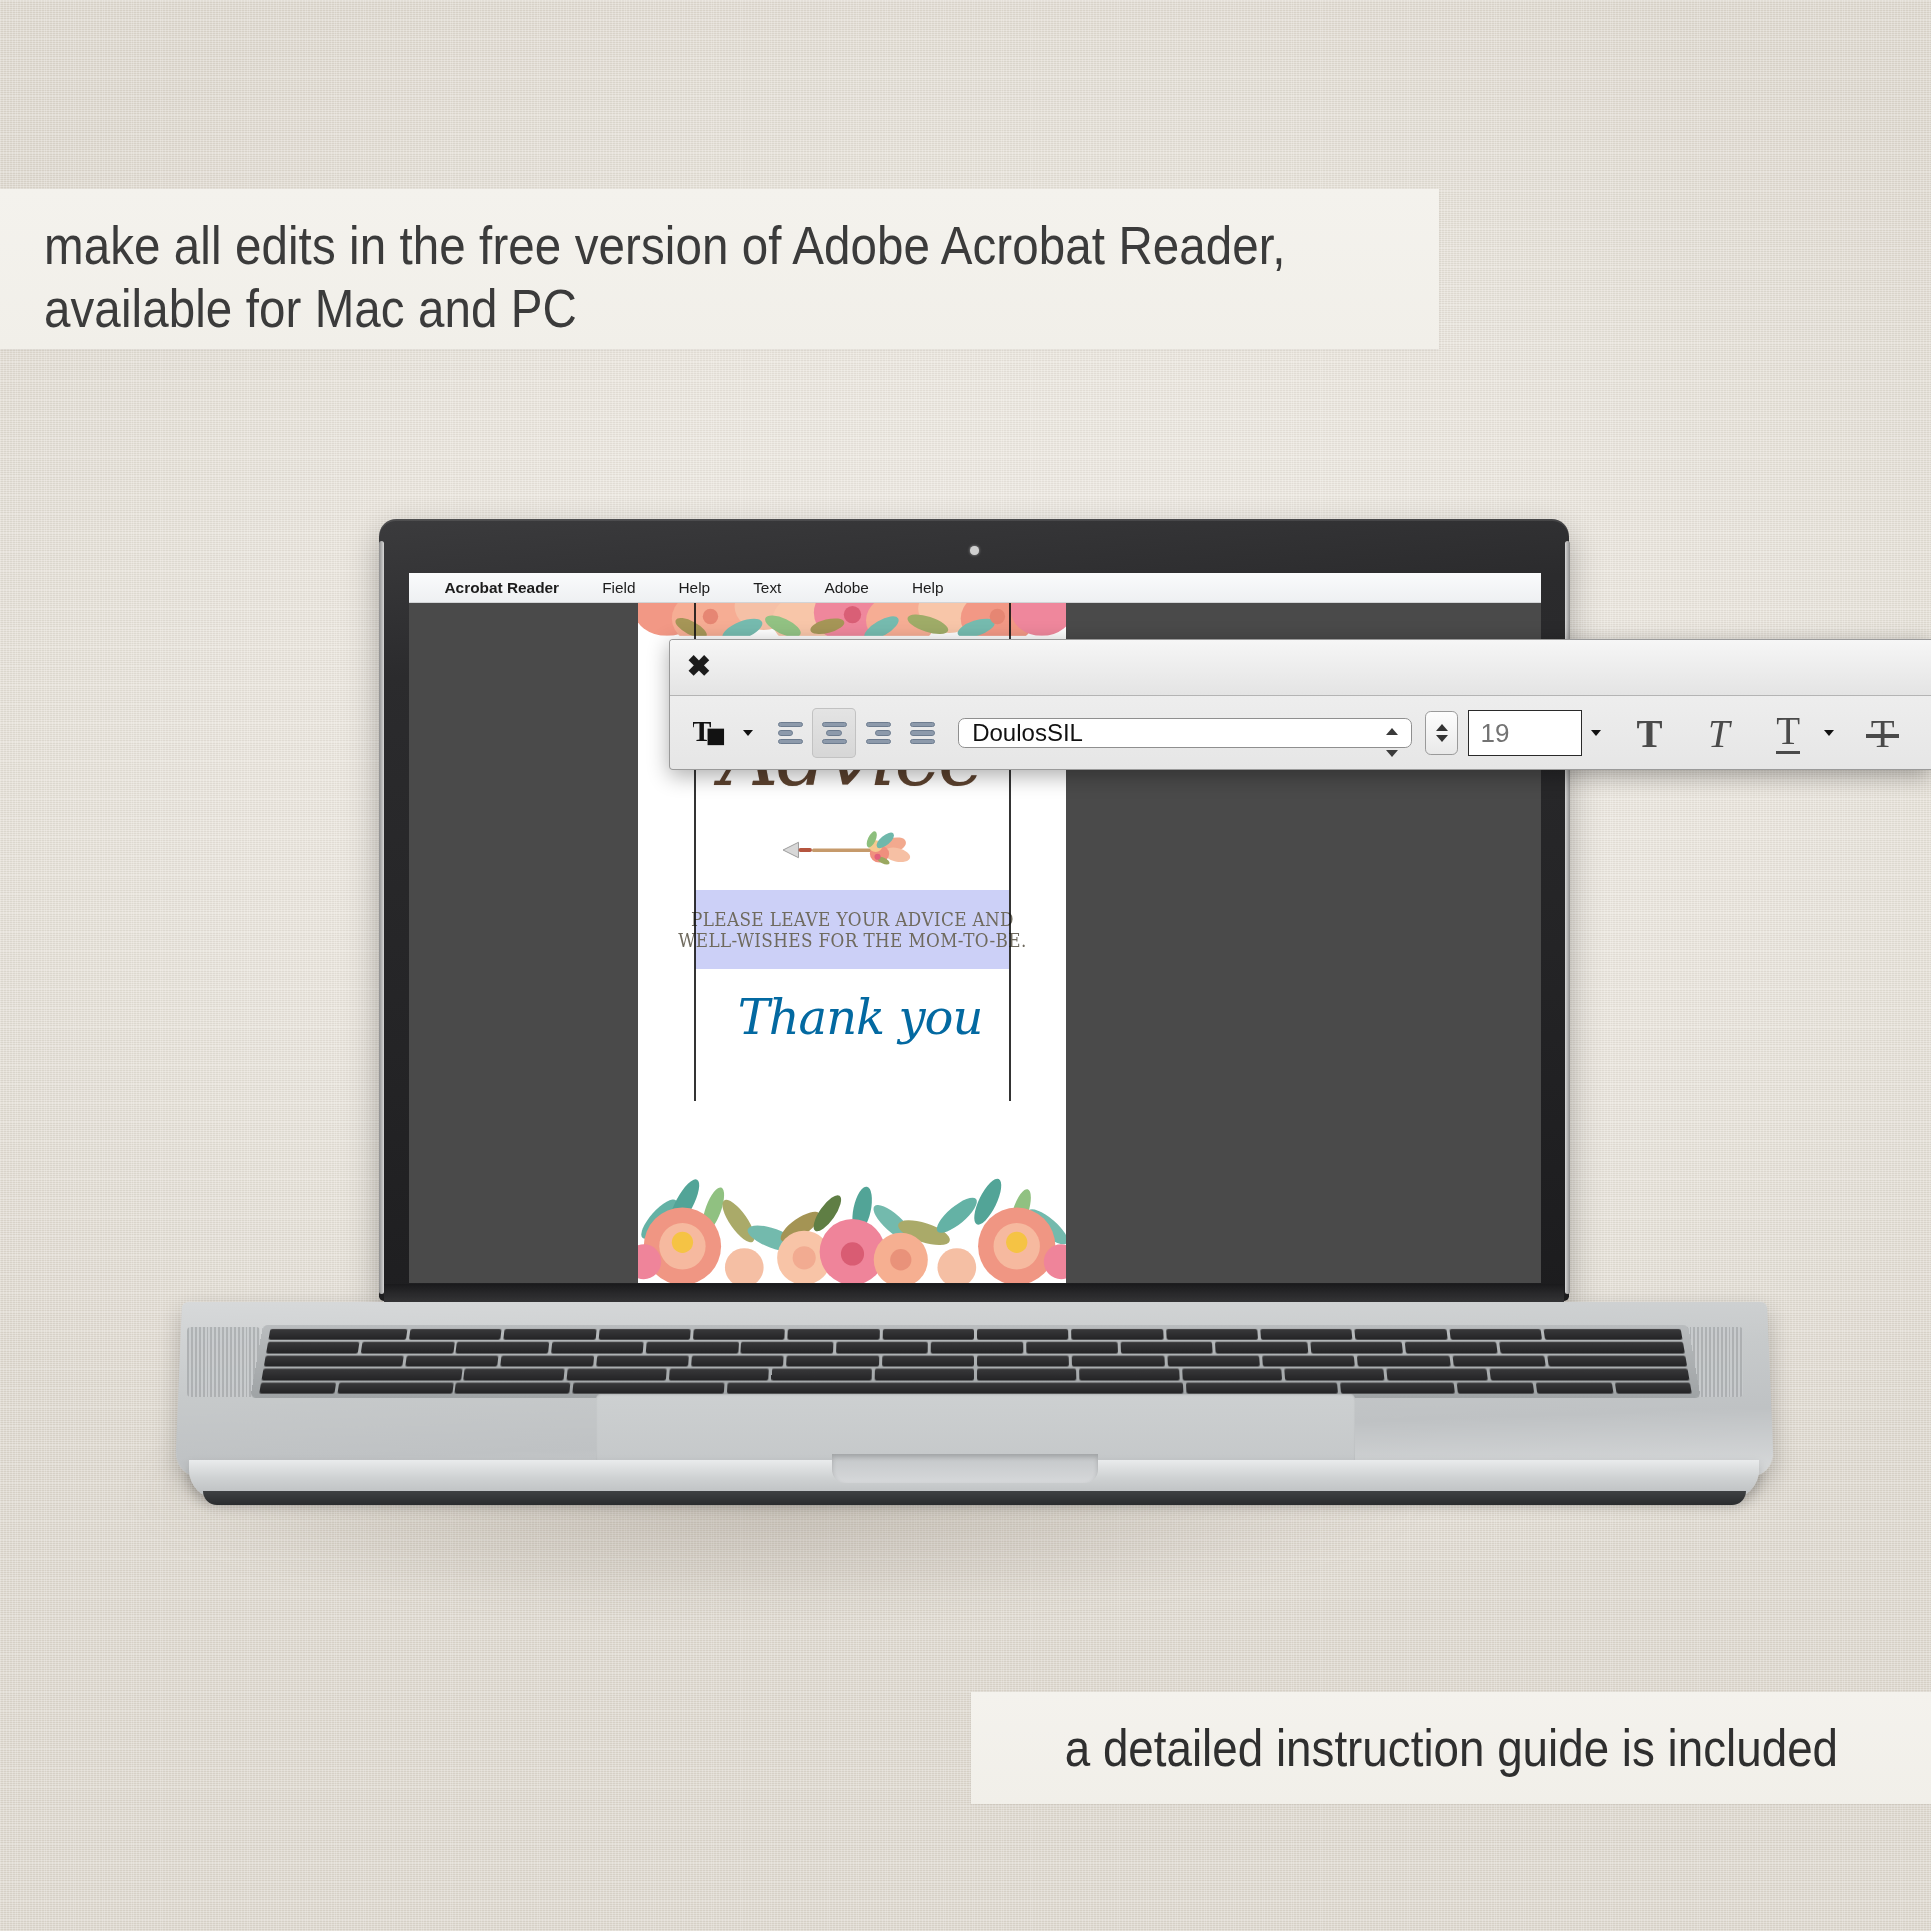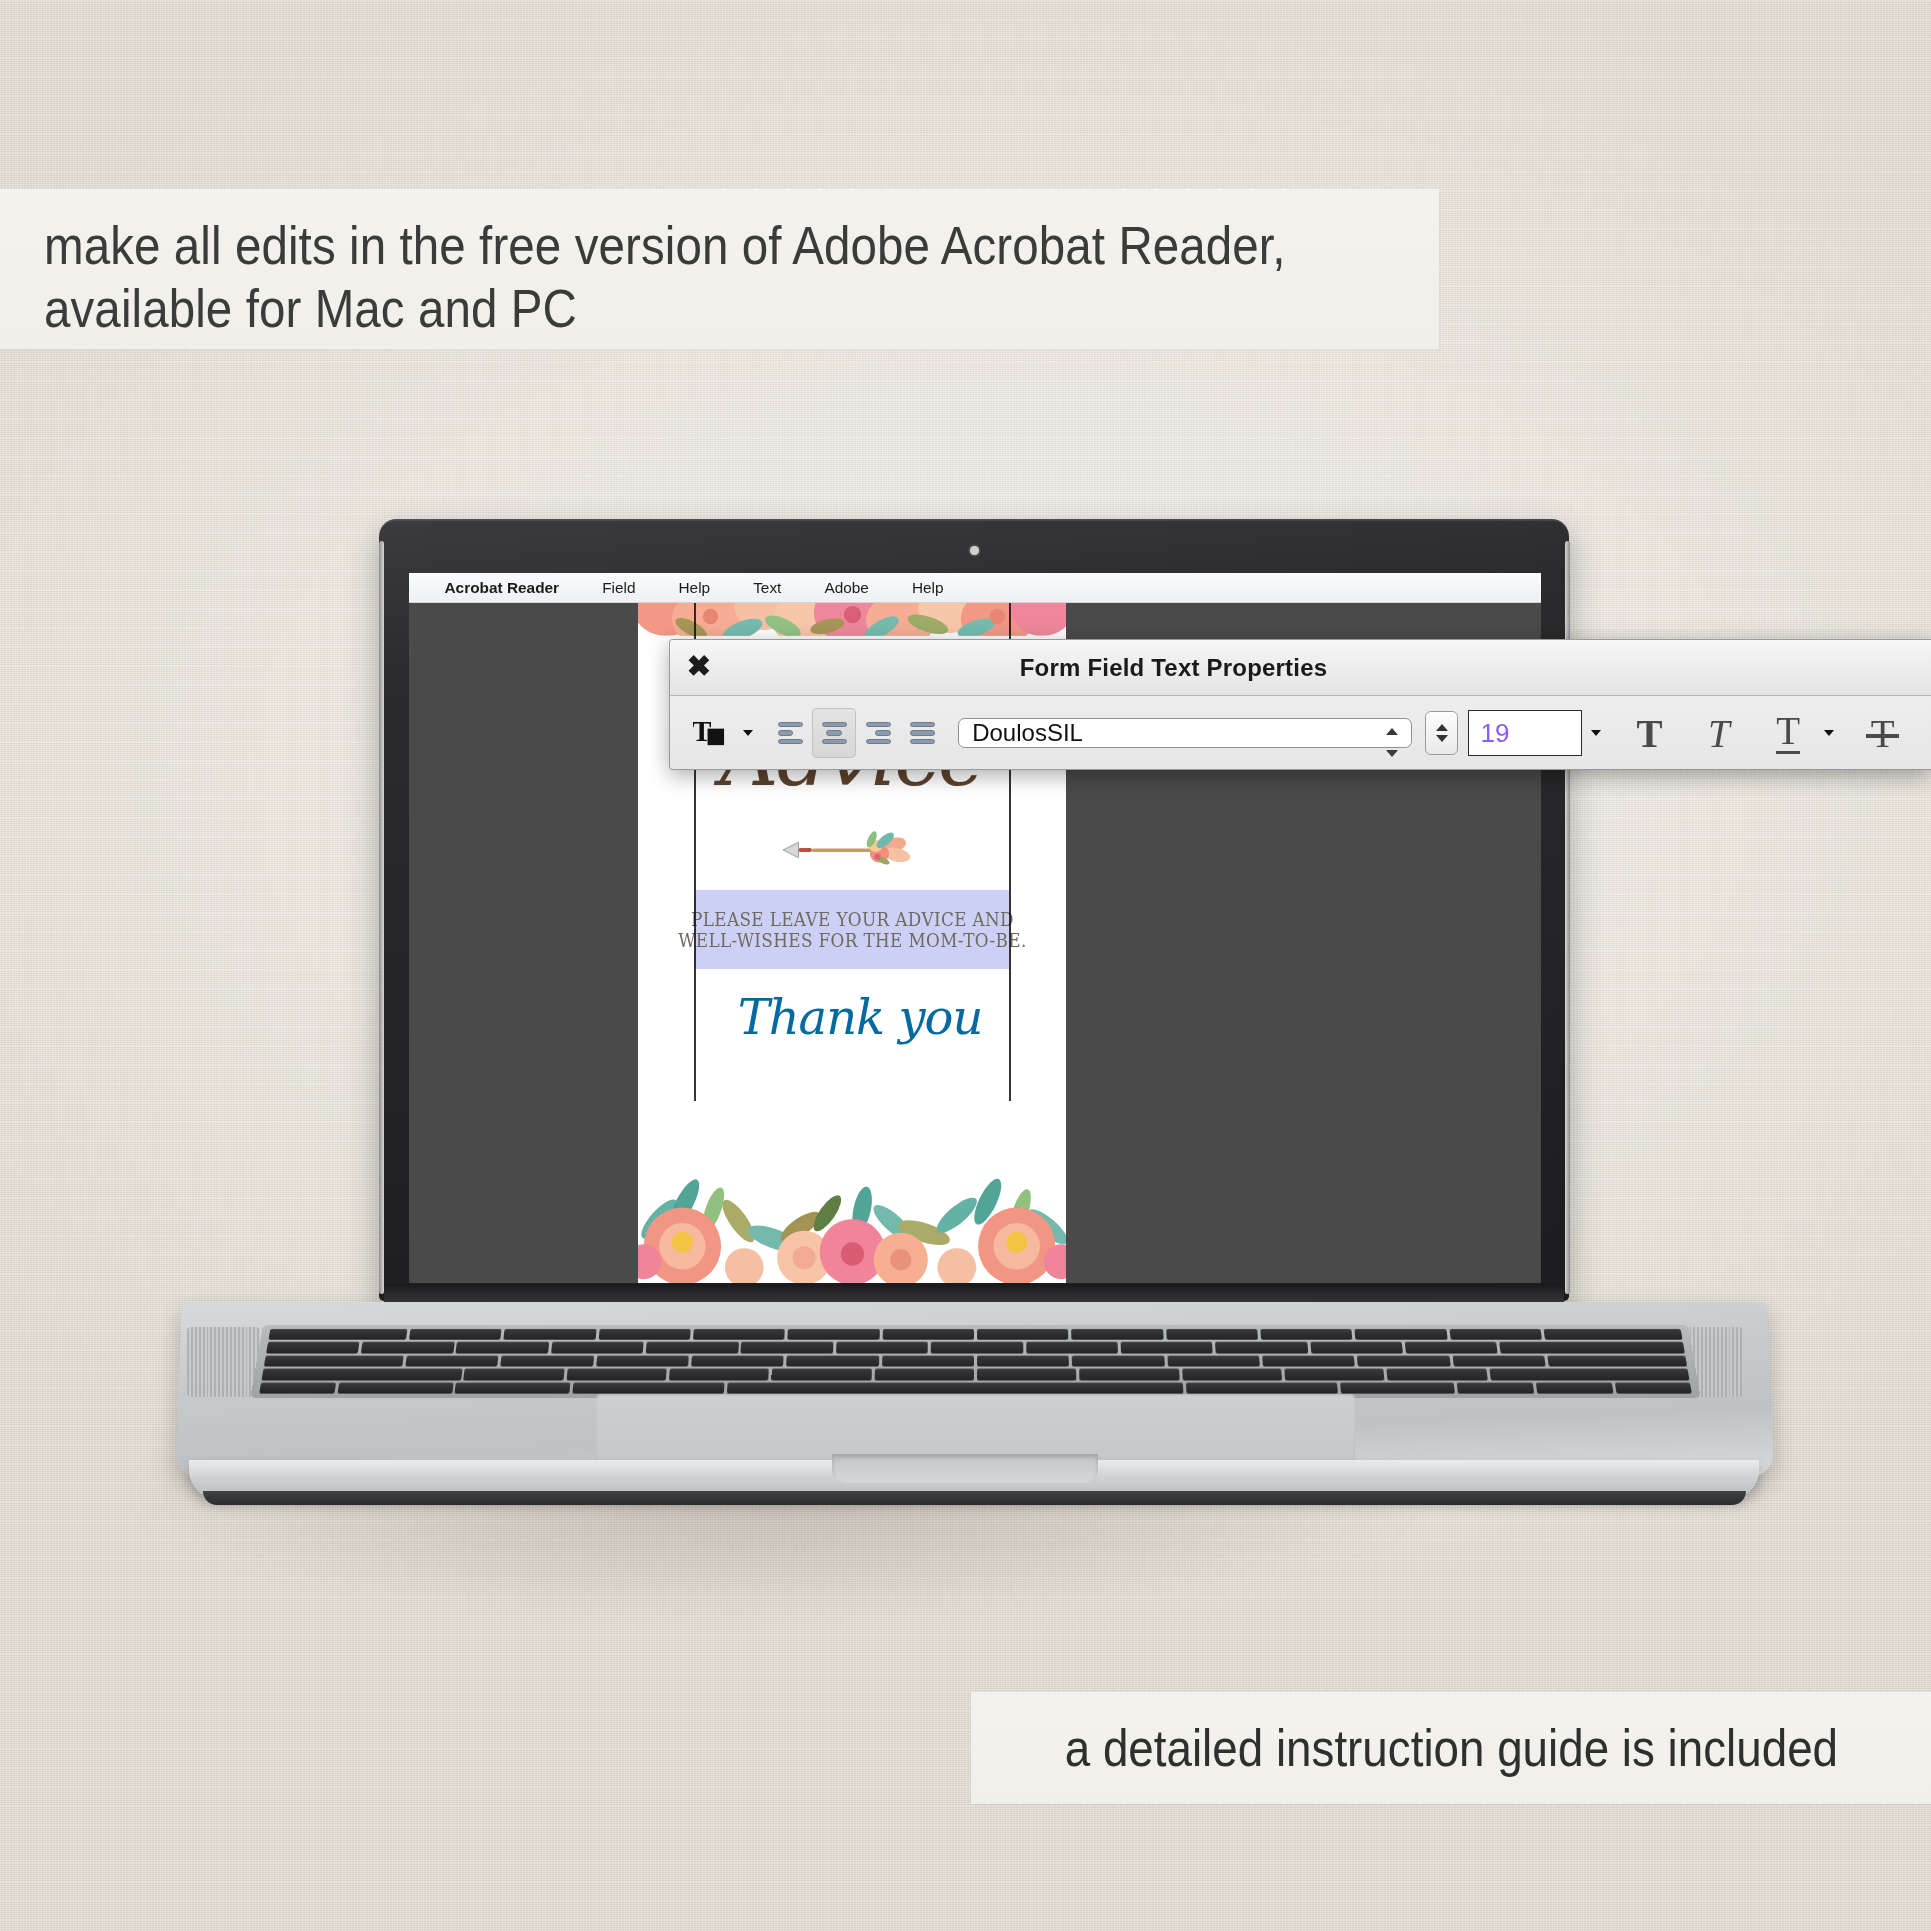--- a/index.html
+++ b/index.html
@@ -189,21 +189,21 @@
   #font-select .stepper .dn{border-top:7.7px solid #3a3a3a;}
   #size-stepper{
     margin-left:13.5px; width:33px;height:44px;background:linear-gradient(180deg,#fdfdfd,#e9e9e9);
     border:1px solid #9a9a9a;border-radius:5.8px;display:flex;flex-direction:column;
     justify-content:center;align-items:center;gap:4.8px;
   }
   #size-stepper .up{width:0;height:0;border-left:6.8px solid transparent;border-right:6.8px solid transparent;border-bottom:7.7px solid #333;}
   #size-stepper .dn{width:0;height:0;border-left:6.8px solid transparent;border-right:6.8px solid transparent;border-top:7.7px solid #333;}
   #size-field{
     margin-left:9.7px; width:114px;height:46px;background:#fff;border:1.9px solid #2a2a2a;
-    display:flex;align-items:center;padding-left:11.6px;font-size:26px;color:#8b5cf6;
+    display:flex;align-items:center;padding-left:11.6px;font-size:26px;color:#737373;
   }
   .style-btn{
     width:54px;height:54px;display:flex;align-items:center;justify-content:center;cursor:pointer;
     font-family:"Liberation Serif", serif; font-size:39px; color:#4a4a4a;
   }
   .style-btn .u{ border-bottom:3.9px solid #4a4a4a; line-height:.95; padding-bottom:1.9px; }
   .style-btn .s{ position:relative; }
   .style-btn .s:after{
     content:""; position:absolute; left:-4.8px; right:-4.8px; top:52%; height:3.9px; background:#4a4a4a;
   }
@@ -385,21 +385,20 @@
       </svg>
     </div>
 
     <div style="position:absolute;left:0;top:0;width:0;height:0;"></div>
   </div>
 
   <div id="ffdialog">
 
     <div id="ff-titlebar">
       <div id="ff-close">✖</div>
-      <div id="ff-title">Form Field Text Properties</div>
     </div>
 
     <div id="ff-toolbar">
 
       <div class="tb-btn" style="width:52px;">
         <svg width="33" height="33" viewBox="0 0 34 34">
           <text x="-1" y="25" font-family="Liberation Serif, serif" font-size="30" font-weight="bold" fill="#121212">T</text>
           <rect x="15" y="12" width="17" height="17" fill="#121212"></rect>
           <rect x="18" y="15" width="11" height="11" fill="#ffffff" opacity="0"></rect>
         </svg>

